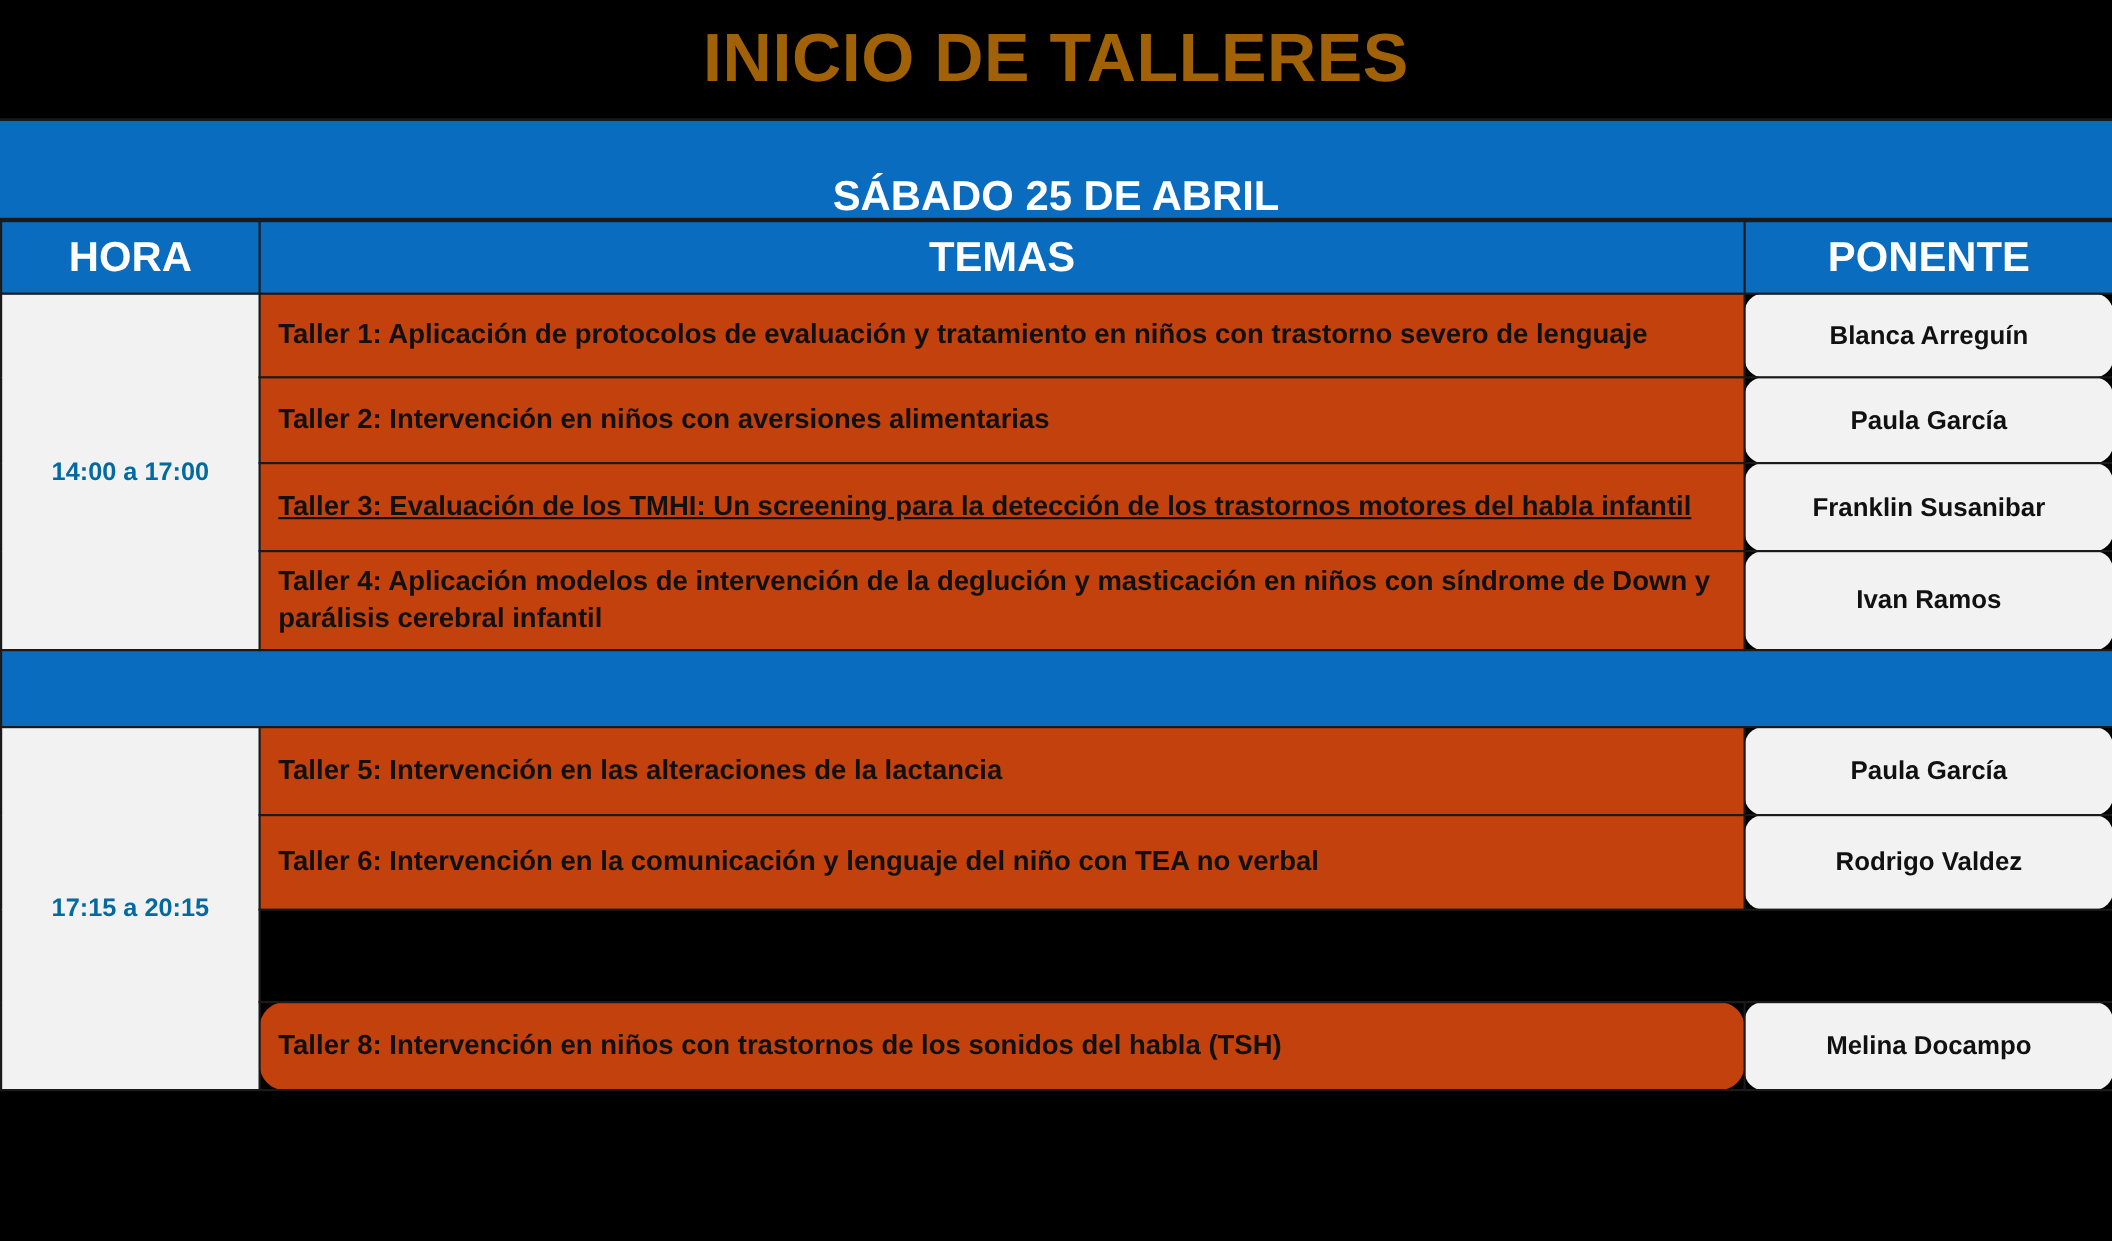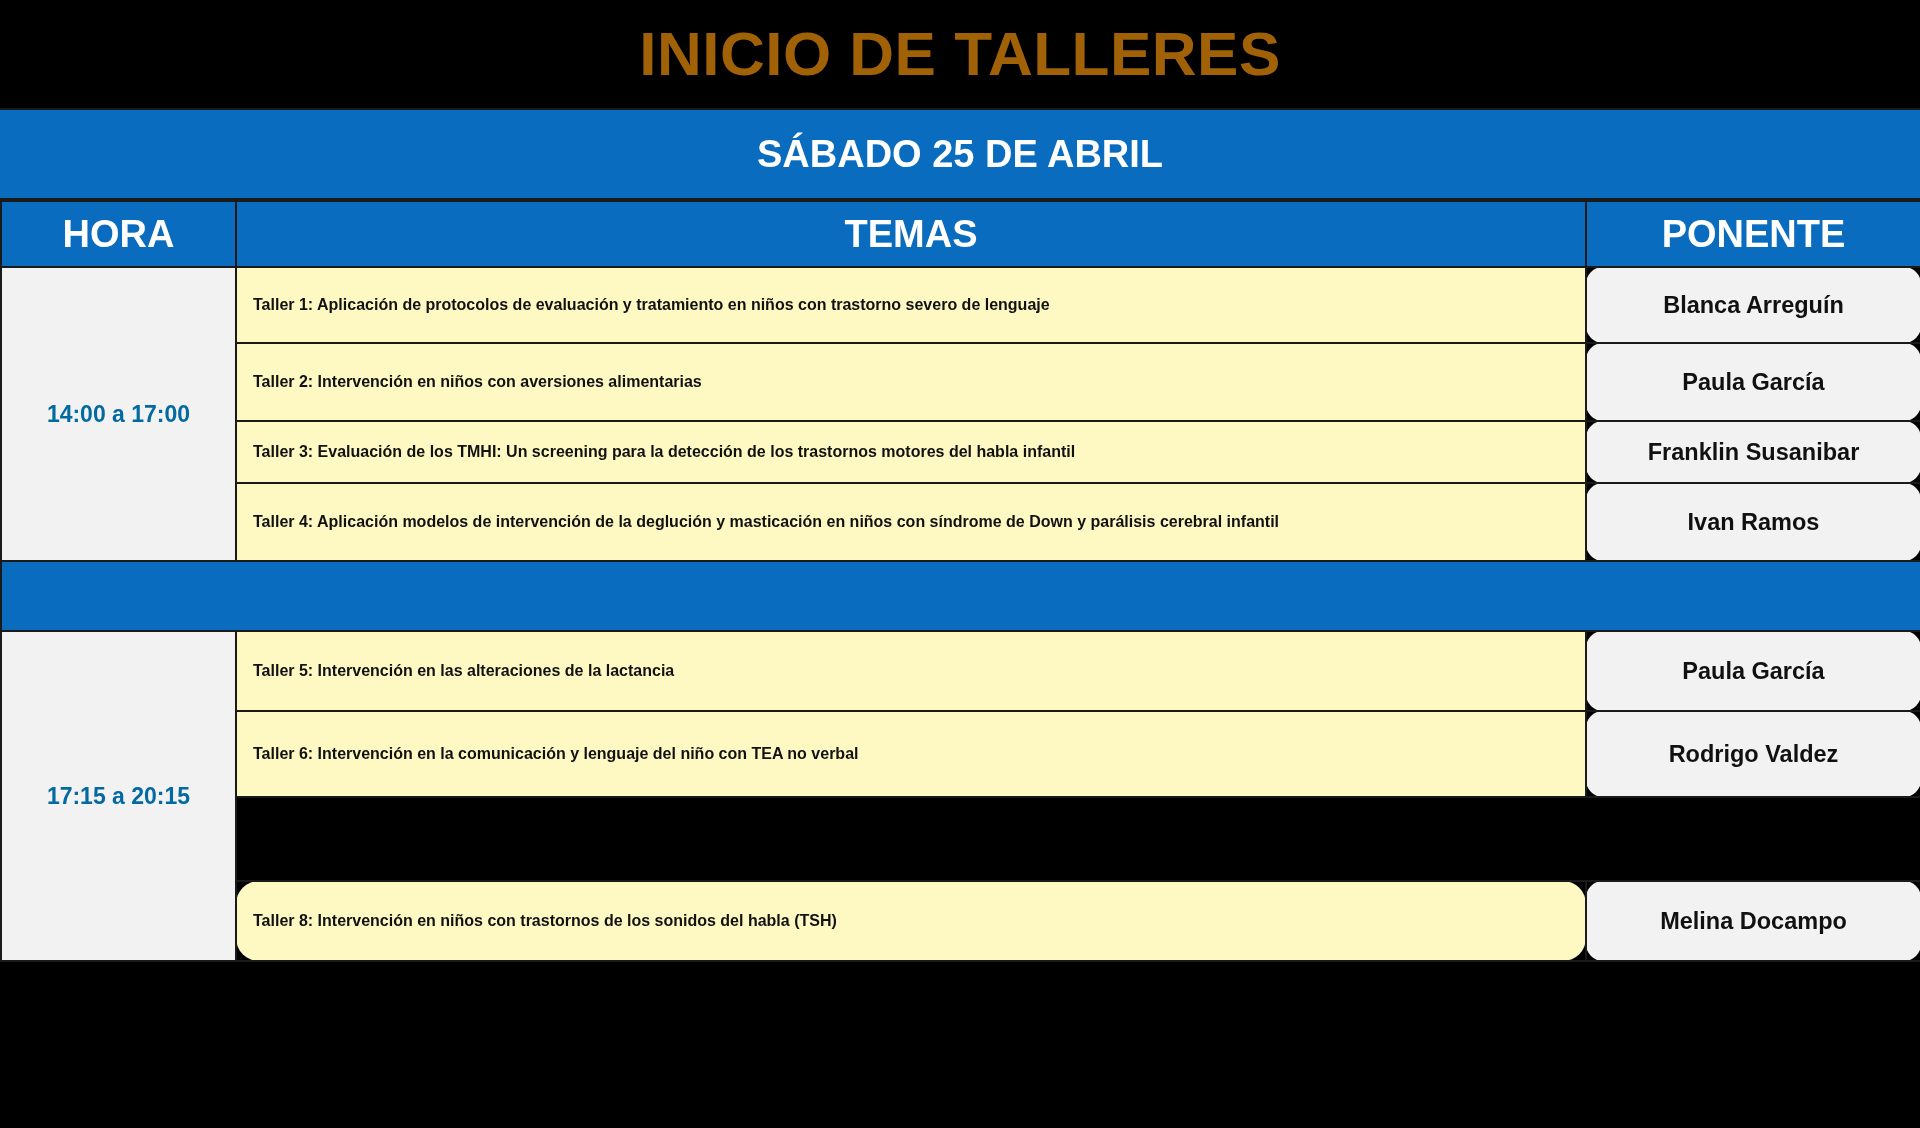--- a/index.html
+++ b/index.html
@@ -39,21 +39,21 @@
     text-align: center;
   }
 
   
   .date-band {
     height: 92px;
     background: #0A6CBE;
     border-top: 2px solid #1a1a1a;
     border-bottom: 2px solid #1a1a1a;
     display: flex;
-    align-items: center;
+    align-items: flex-end;
     justify-content: center;
     box-sizing: border-box;
   }
   .date-band .date-text {
     color: #ffffff;
     font-size: 38px;
     font-weight: bold;
     line-height: 1;
     text-align: center;
   }
@@ -91,23 +91,23 @@
     background: #F2F2F2;
     color: #0369a1;
     font-size: 23px;
     font-weight: bold;
     text-align: center;
     vertical-align: middle;
   }
 
   
   td.temas-cell {
-    background: #fef9c3;
+    background: #c2410c;
     color: #111111;
-    font-size: 16px;
+    font-size: 25px;
     font-weight: bold;
     text-align: left;
     vertical-align: middle;
     padding: 10px 14px 10px 16px;
     line-height: 1.35;
   }
 
   
   td.pon-cell {
     background: #F2F2F2;
@@ -138,21 +138,21 @@
     border-left: 2px solid #1a1a1a;
     height: 84px;
   }
   td.redacted.right-end {
     border-left: 0;
     border-right: 2px solid #000000;
   }
 
   .r1 { height: 76px; }
   .r2 { height: 78px; }
-  .r3 { height: 62px; }
+  .r3 { height: 80px; text-decoration: underline; }
   .r4 { height: 78px; }
   .r5 { height: 80px; }
   .r6 { height: 86px; }
   .r8 { height: 80px; border-radius: 23px; }
 </style>
 </head>
 <body>
 
 <div class="poster">
 

